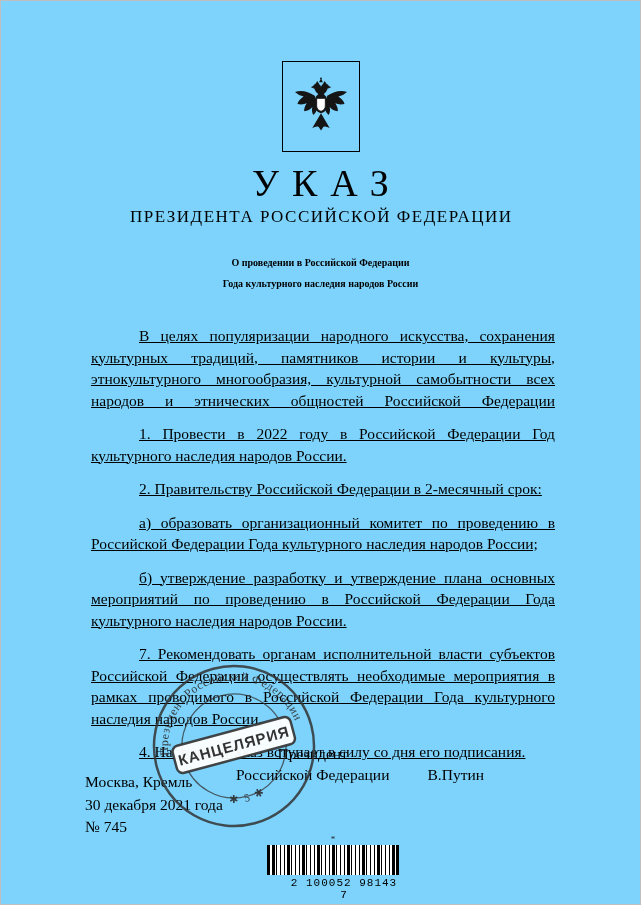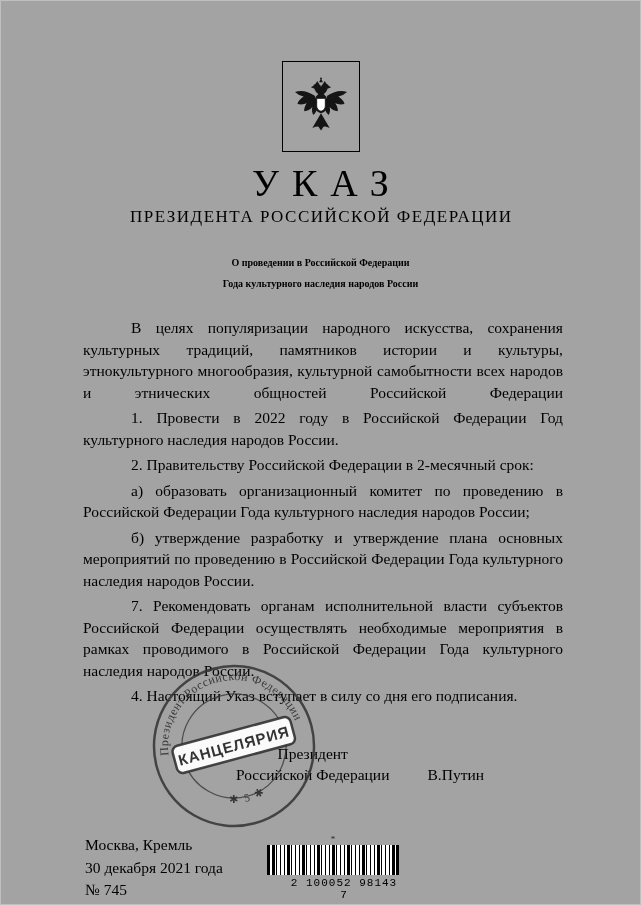--- a/index.html
+++ b/index.html
@@ -1,20 +1,20 @@
 <!DOCTYPE html>
 <html><head>
 <meta charset="utf-8">
 <style>
   html,body { margin:0; padding:0; background:#e8e8e8; }
   .page {
     position:relative;
     width:641px; height:905px;
     margin:0 auto;
-    background:#a3a3a3;
+    background:#7dd3fc;
     border:1px solid #bfbfbf;
     box-sizing:border-box;
     font-family:"Liberation Serif", serif;
     color:#000;
     overflow:hidden;
   }
   .emblem-box {
     position:absolute; top:60px; left:50%; transform:translateX(-50%);
     width:78px; height:91px;
     border:1.5px solid #000;
@@ -31,31 +31,31 @@
     text-align:center; font-size:17px; letter-spacing:1.5px; text-indent:1.5px;
   }
   .doc-subject {
     position:absolute; top:251px; left:0; width:100%;
     text-align:center; font-weight:bold; font-size:10px; line-height:21px;
   }
   .body-text {
     position:absolute; top:312px; left:78px; width:488px;
     font-size:15.5px; line-height:21.5px; text-align:justify;
   }
-  .body-text p { margin:4px; text-indent:48px; }
+  .body-text p { margin:12px; text-indent:48px;text-decoration:underline; }
   .body-text p.intro { text-align-last:justify; }
   .body-text p.decree-word { text-indent:0; text-align:left; }
   .signature {
     position:absolute; left:235px; top:742px;
     display:flex; align-items:flex-end; gap:38px;
     font-size:15.5px; line-height:21px;
   }
   .sig-title { text-align:center; }
   .footer-block {
-    position:absolute; left:84px; top:833px;
+    position:absolute; left:84px; top:770px;
     font-size:15.5px; line-height:22.5px;
   }
   .stamp {
     position:absolute; left:148px; top:660px; width:170px; height:170px;
     transform:rotate(-15deg);
     z-index:3; pointer-events:none;
   }
   .barcode {
     position:absolute; left:266px; top:834px; width:132px;
     text-align:center; z-index:1;

